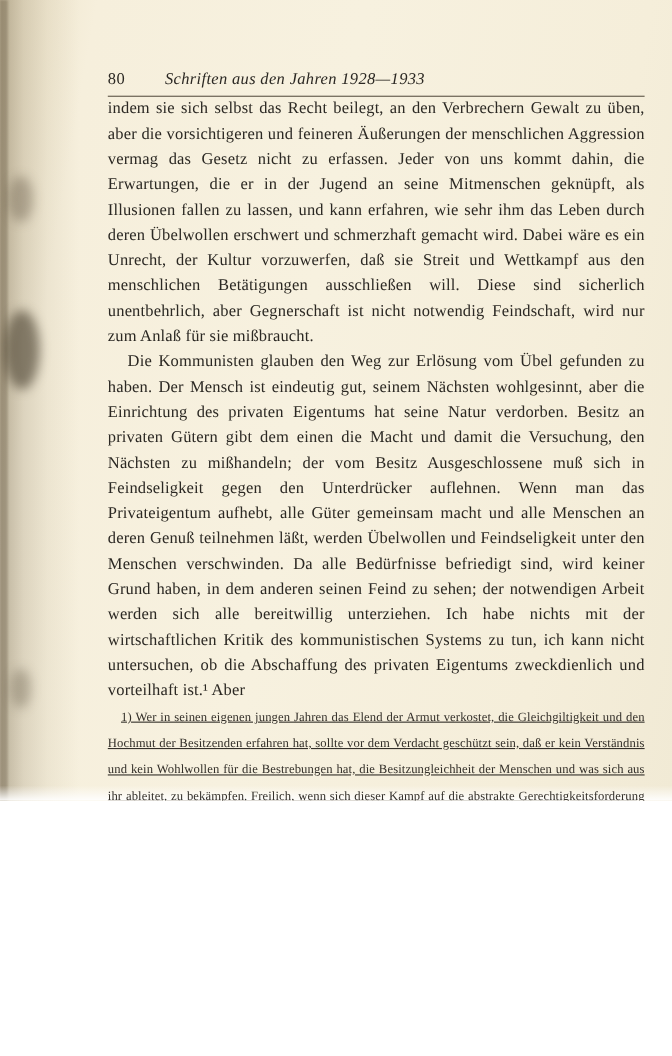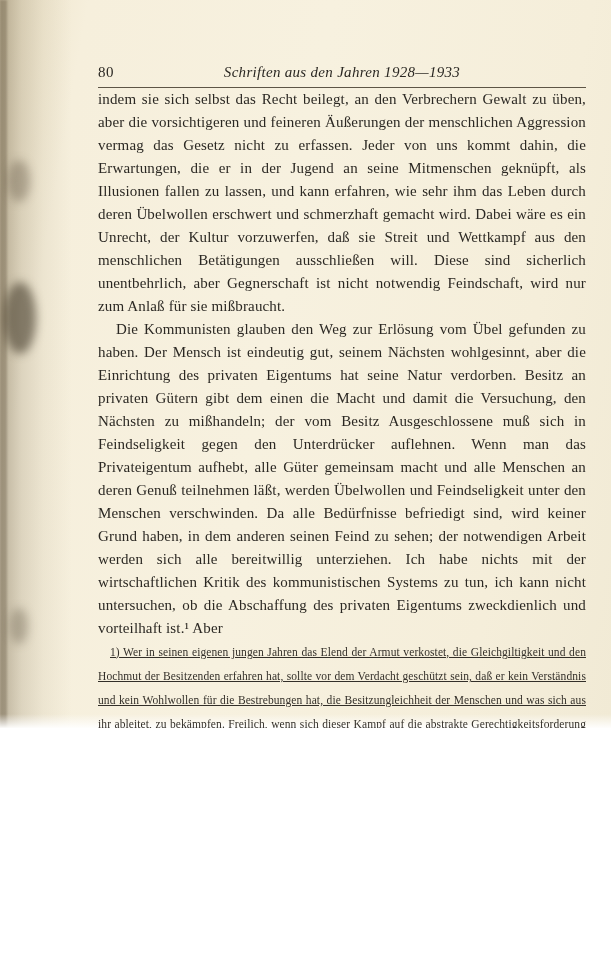--- a/index.html
+++ b/index.html
@@ -70,21 +70,21 @@
     align-items: baseline;
     font-size: 15px;
     line-height: 20px;
   }
   .page-number {
     width: 52px;
     letter-spacing: 0.5px;
   }
   .header-title {
     flex: 1;
-    text-align: center;
+    text-align: left;
     font-style: italic;
     letter-spacing: 0.3px;
   }
   .header-spacer {
     width: 52px;
   }
   .header-rule {
     border-bottom: 1px solid #5d5546;
     margin-top: 5px;
   }

